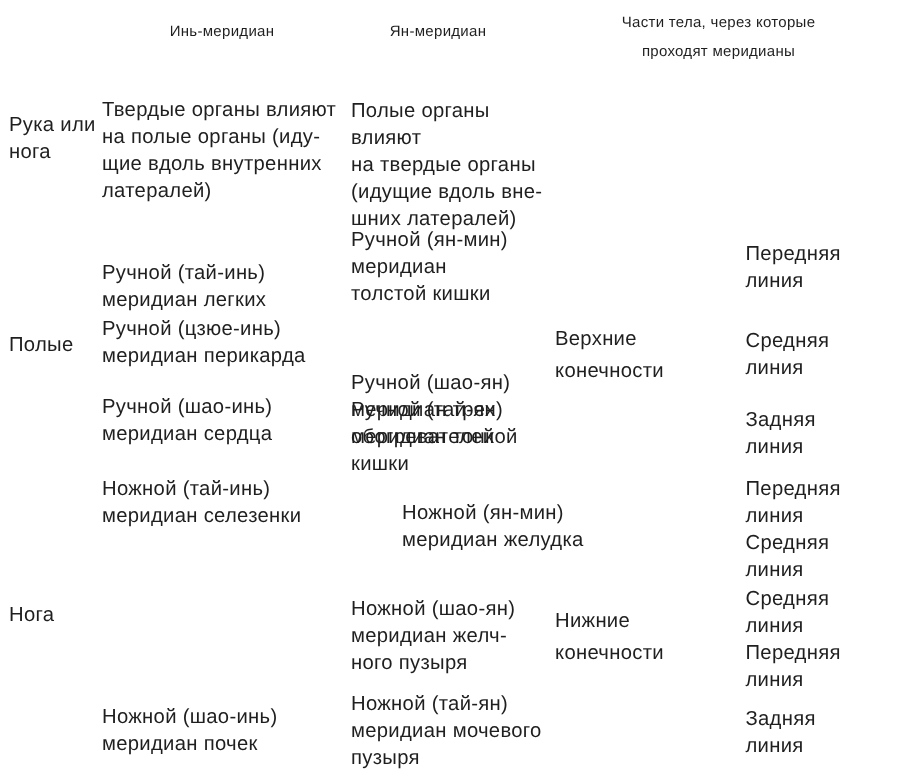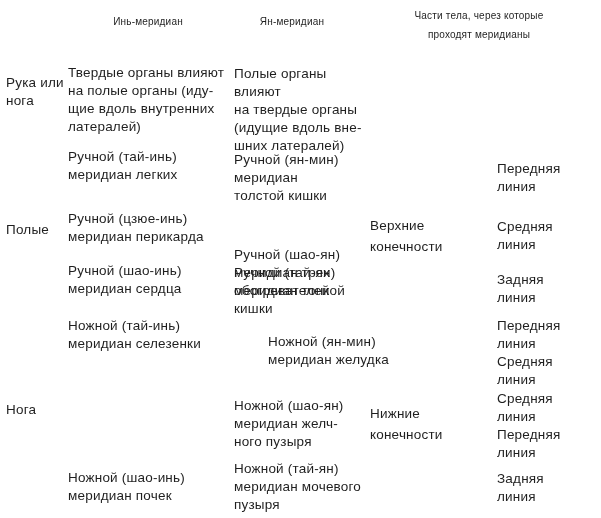--- a/index.html
+++ b/index.html
@@ -38,21 +38,21 @@
 
   <div class="cell" style="left:6px; top:74px; width:60px;">Рука или
 нога</div>
   <div class="cell" style="left:6px; top:221px; width:60px;">Полые</div>
   <div class="cell" style="left:6px; top:401px; width:60px;">Нога</div>
 
   <div class="cell" style="left:68px; top:64px; width:170px;">Твердые органы влияют
 на полые органы (иду-
 щие вдоль внутренних
 латералей)</div>
-  <div class="cell" style="left:68px; top:148px; width:170px;">Ручной (тай-инь)
+  <div class="cell" style="left:68px; top:173px; width:170px;">Ручной (тай-инь)
 меридиан легких</div>
   <div class="cell" style="left:68px; top:210px; width:170px;">Ручной (цзюе-инь)
 меридиан перикарда</div>
   <div class="cell" style="left:68px; top:262px; width:170px;">Ручной (шао-инь)
 меридиан сердца</div>
   <div class="cell" style="left:68px; top:317px; width:170px;">Ножной (тай-инь)
 меридиан селезенки</div>
   <div class="cell" style="left:68px; top:469px; width:170px;">Ножной (шао-инь)
 меридиан почек</div>
 

